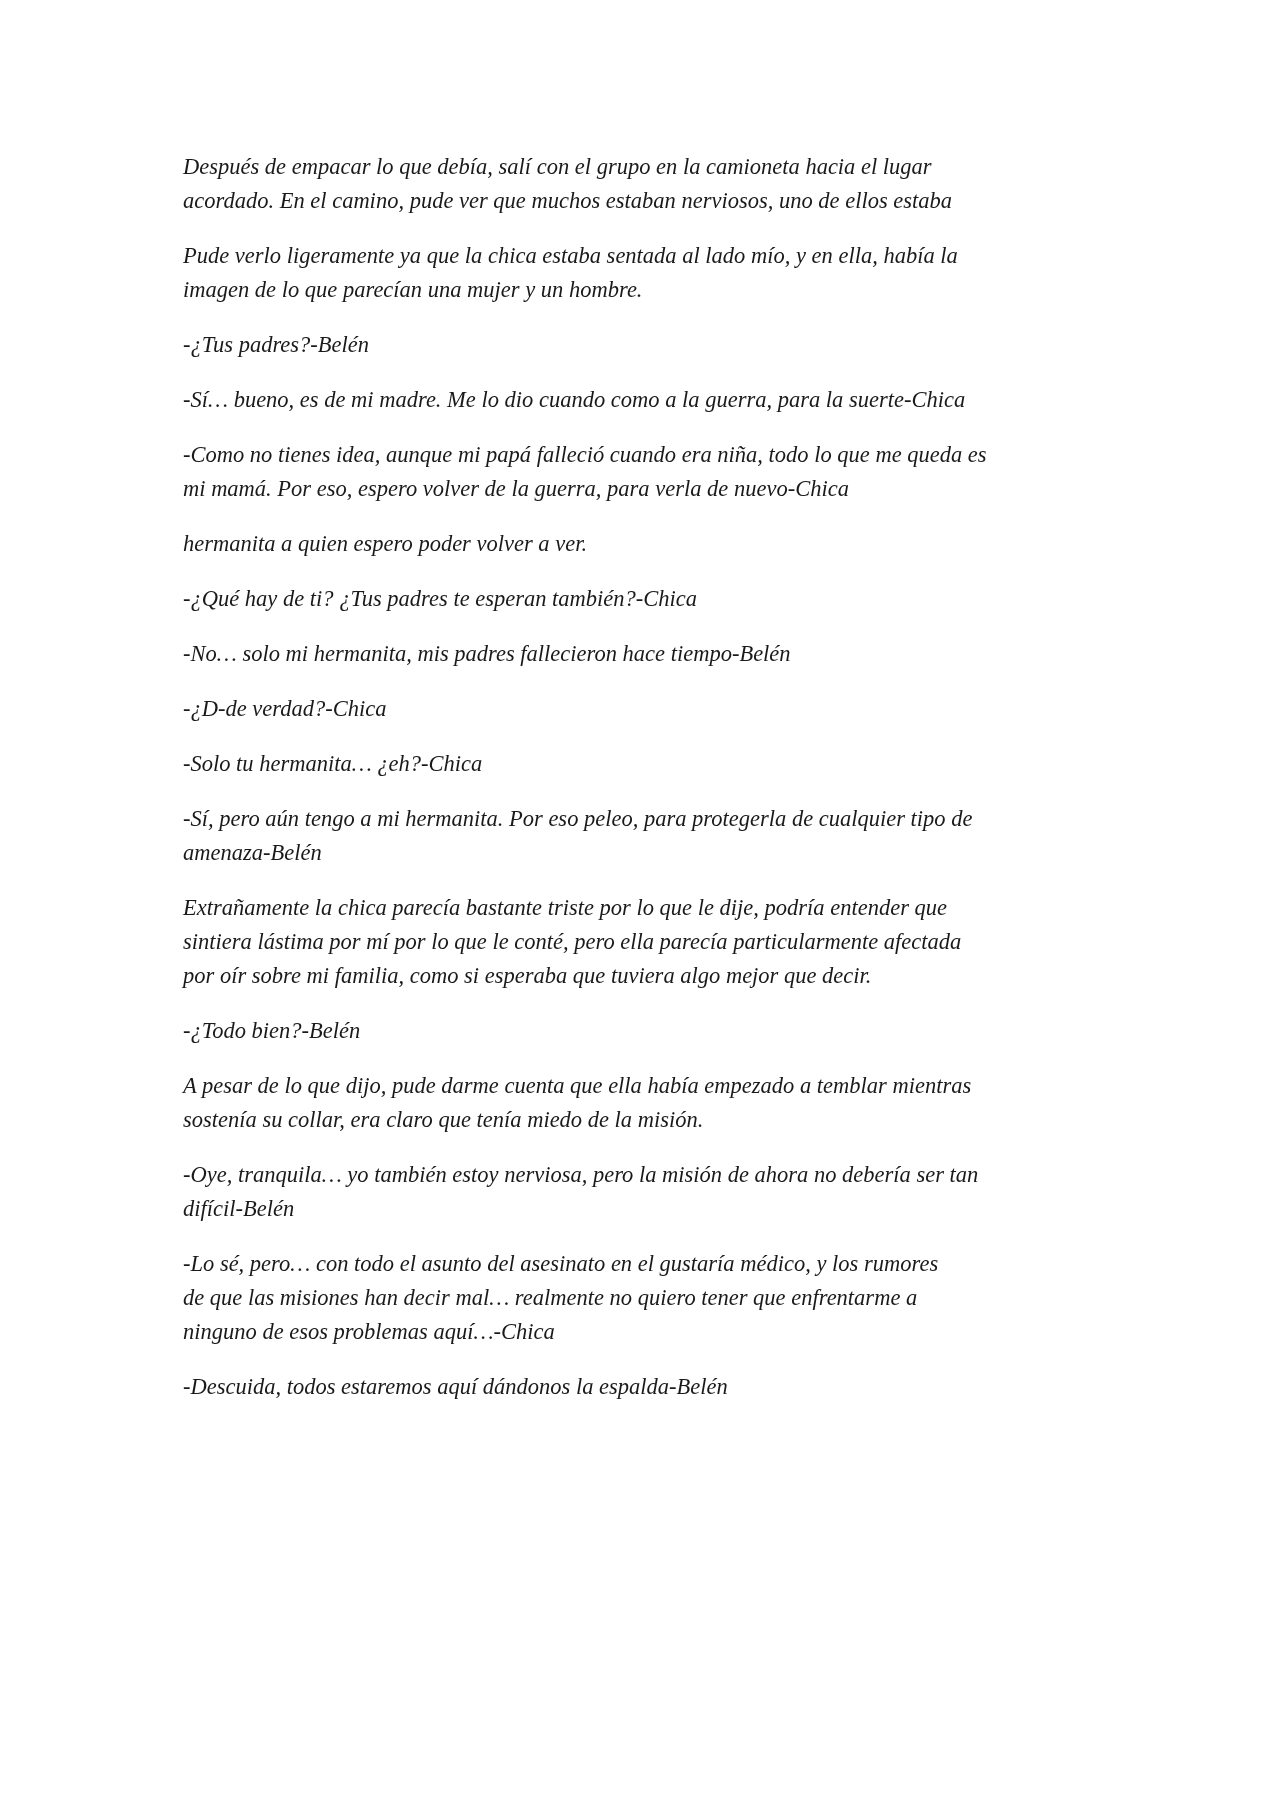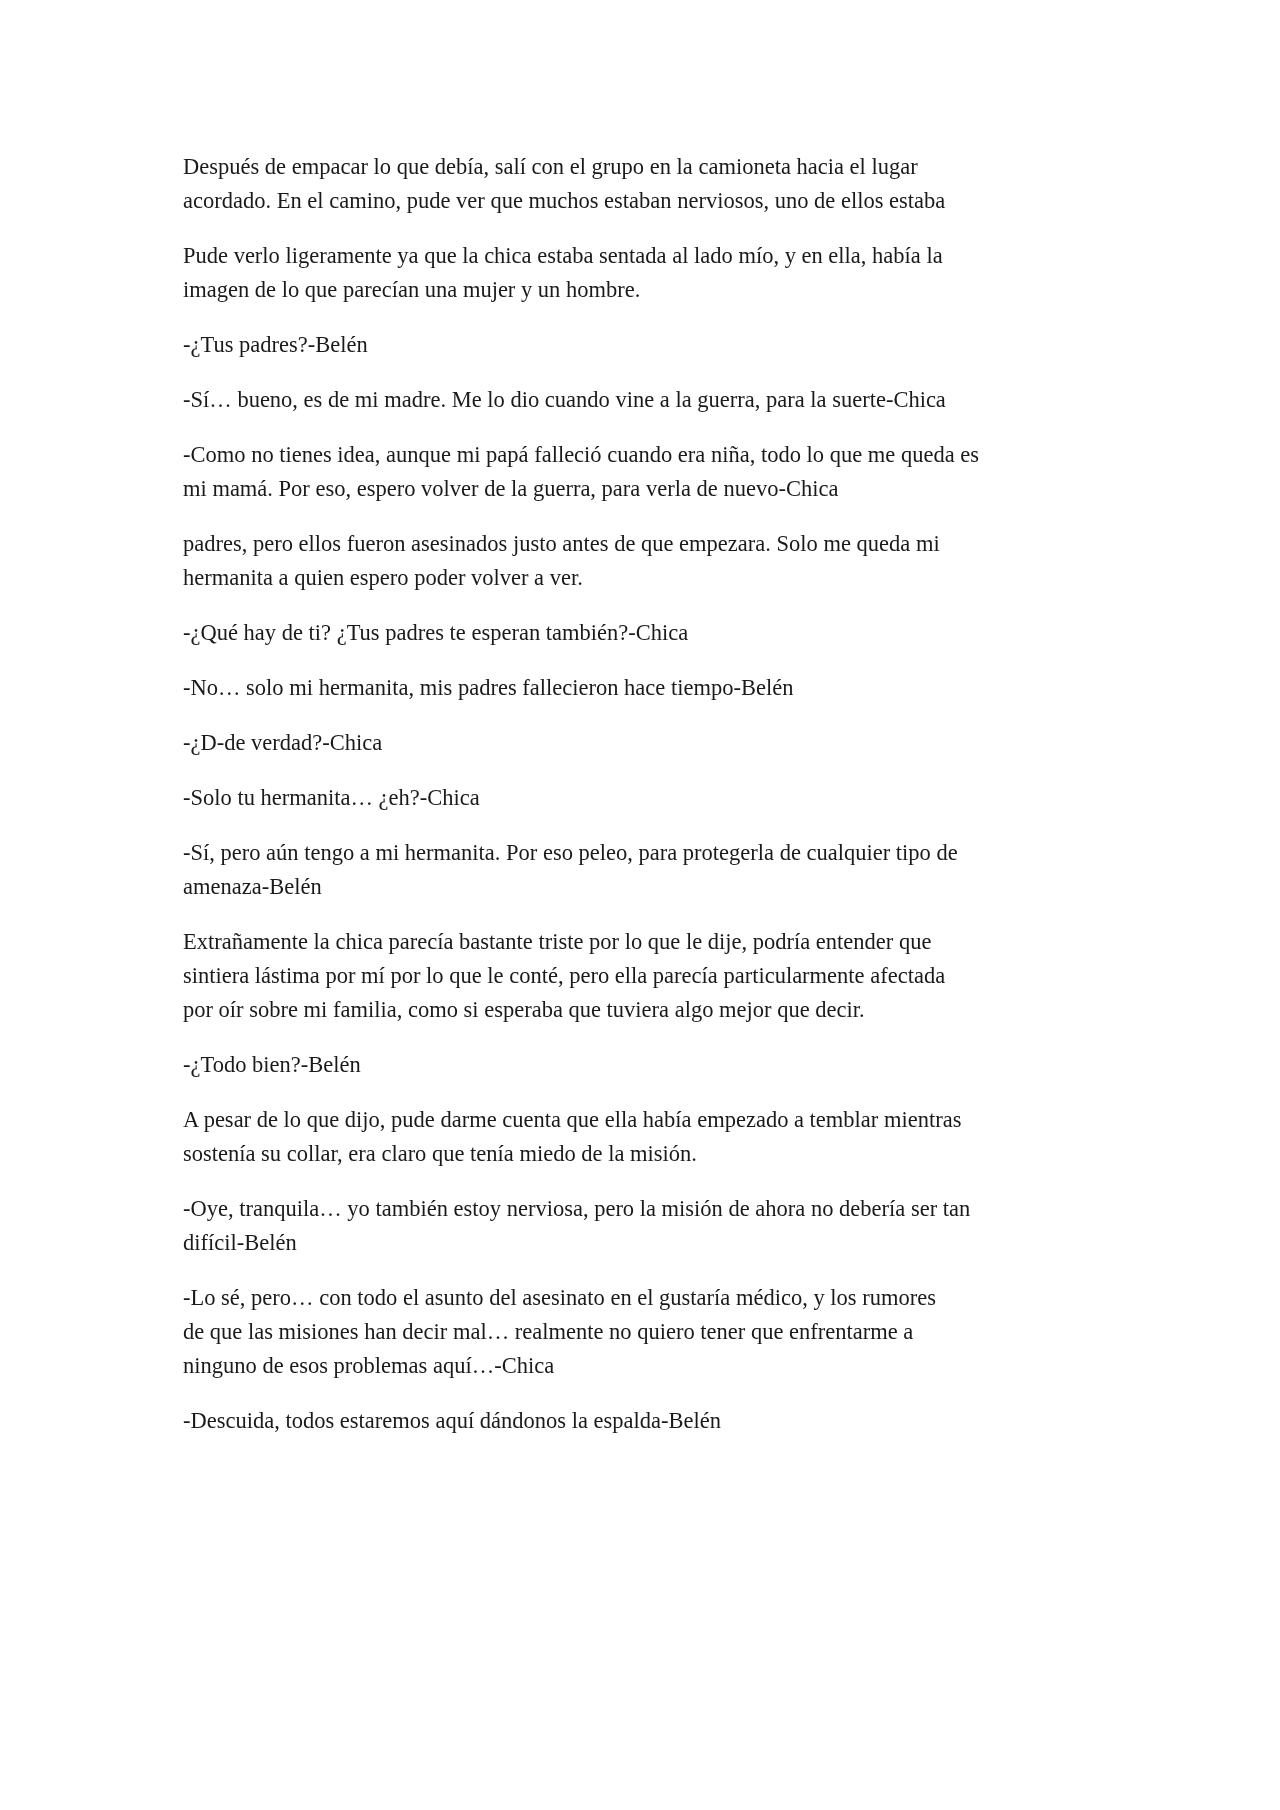--- a/index.html
+++ b/index.html
@@ -12,46 +12,45 @@
     font-family: "Liberation Serif", "DejaVu Serif", serif;
     font-size: 22.5px;
     line-height: 34px;
     color: #1a1a1a;
   }
   .page p {
     margin: 0 0 21px 0;
     padding: 0;
     white-space: nowrap;
   }
-  .page p .ln { display: block; }
+  .page p .ln { display: block; font-style: italic; }
 </style>
 </head>
 <body>
 
 <div class="page">
   <p>
     <span class="ln">Después de empacar lo que debía, salí con el grupo en la camioneta hacia el lugar</span>
     <span class="ln">acordado. En el camino, pude ver que muchos estaban nerviosos, uno de ellos estaba</span>
   </p>
   <p>
     <span class="ln">Pude verlo ligeramente ya que la chica estaba sentada al lado mío, y en ella, había la</span>
     <span class="ln">imagen de lo que parecían una mujer y un hombre.</span>
   </p>
   <p>
     <span class="ln">-¿Tus padres?-Belén</span>
   </p>
   <p>
-    <span class="ln">-Sí… bueno, es de mi madre. Me lo dio cuando vine a la guerra, para la suerte-Chica</span>
+    <span class="ln">-Sí… bueno, es de mi madre. Me lo dio cuando como a la guerra, para la suerte-Chica</span>
   </p>
   <p>
     <span class="ln">-Como no tienes idea, aunque mi papá falleció cuando era niña, todo lo que me queda es</span>
     <span class="ln">mi mamá. Por eso, espero volver de la guerra, para verla de nuevo-Chica</span>
   </p>
   <p>
-    <span class="ln">padres, pero ellos fueron asesinados justo antes de que empezara. Solo me queda mi</span>
     <span class="ln">hermanita a quien espero poder volver a ver.</span>
   </p>
   <p>
     <span class="ln">-¿Qué hay de ti? ¿Tus padres te esperan también?-Chica</span>
   </p>
   <p>
     <span class="ln">-No… solo mi hermanita, mis padres fallecieron hace tiempo-Belén</span>
   </p>
   <p>
     <span class="ln">-¿D-de verdad?-Chica</span>

